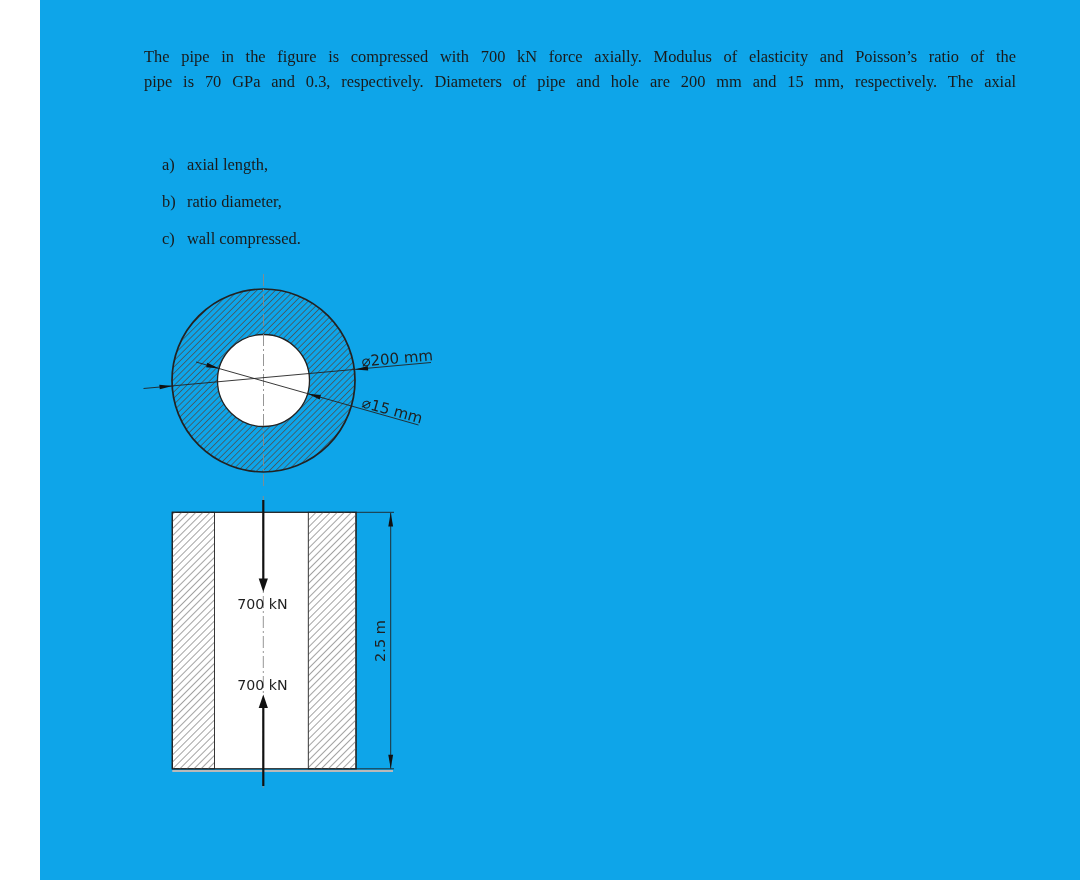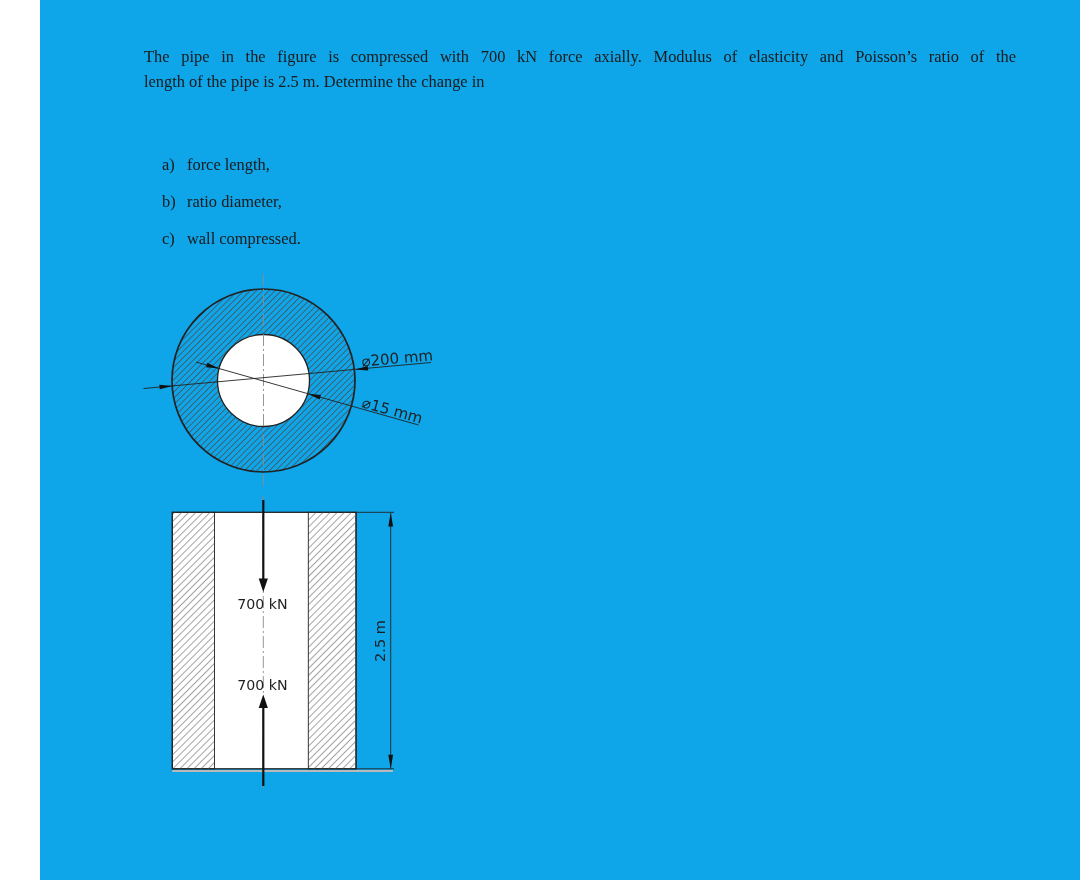--- a/index.html
+++ b/index.html
@@ -58,27 +58,27 @@
     fill:#1f1f1f;
   }
 </style>
 </head>
 <body>
 
 <div class="page">
 
   <div class="paragraph">
     <div class="pline just">The pipe in the figure is compressed with 700 kN force axially. Modulus of elasticity and Poisson’s ratio of the</div>
-    <div class="pline">length of the pipe is 2.5 m. Determine the change in</div>
+    <div class="pline just">pipe is 70 GPa and 0.3, respectively. Diameters of pipe and hole are 200 mm and 15 mm, respectively. The axial</div>
   </div>
 
   <div class="qlist">
     <div class="qitem">
       <span class="lab">a)</span>
-      <span class="txt">force length,</span>
+      <span class="txt">axial length,</span>
     </div>
     <div class="qitem">
       <span class="lab">b)</span>
       <span class="txt">ratio diameter,</span>
     </div>
     <div class="qitem">
       <span class="lab">c)</span>
       <span class="txt">wall compressed.</span>
     </div>
   </div>

